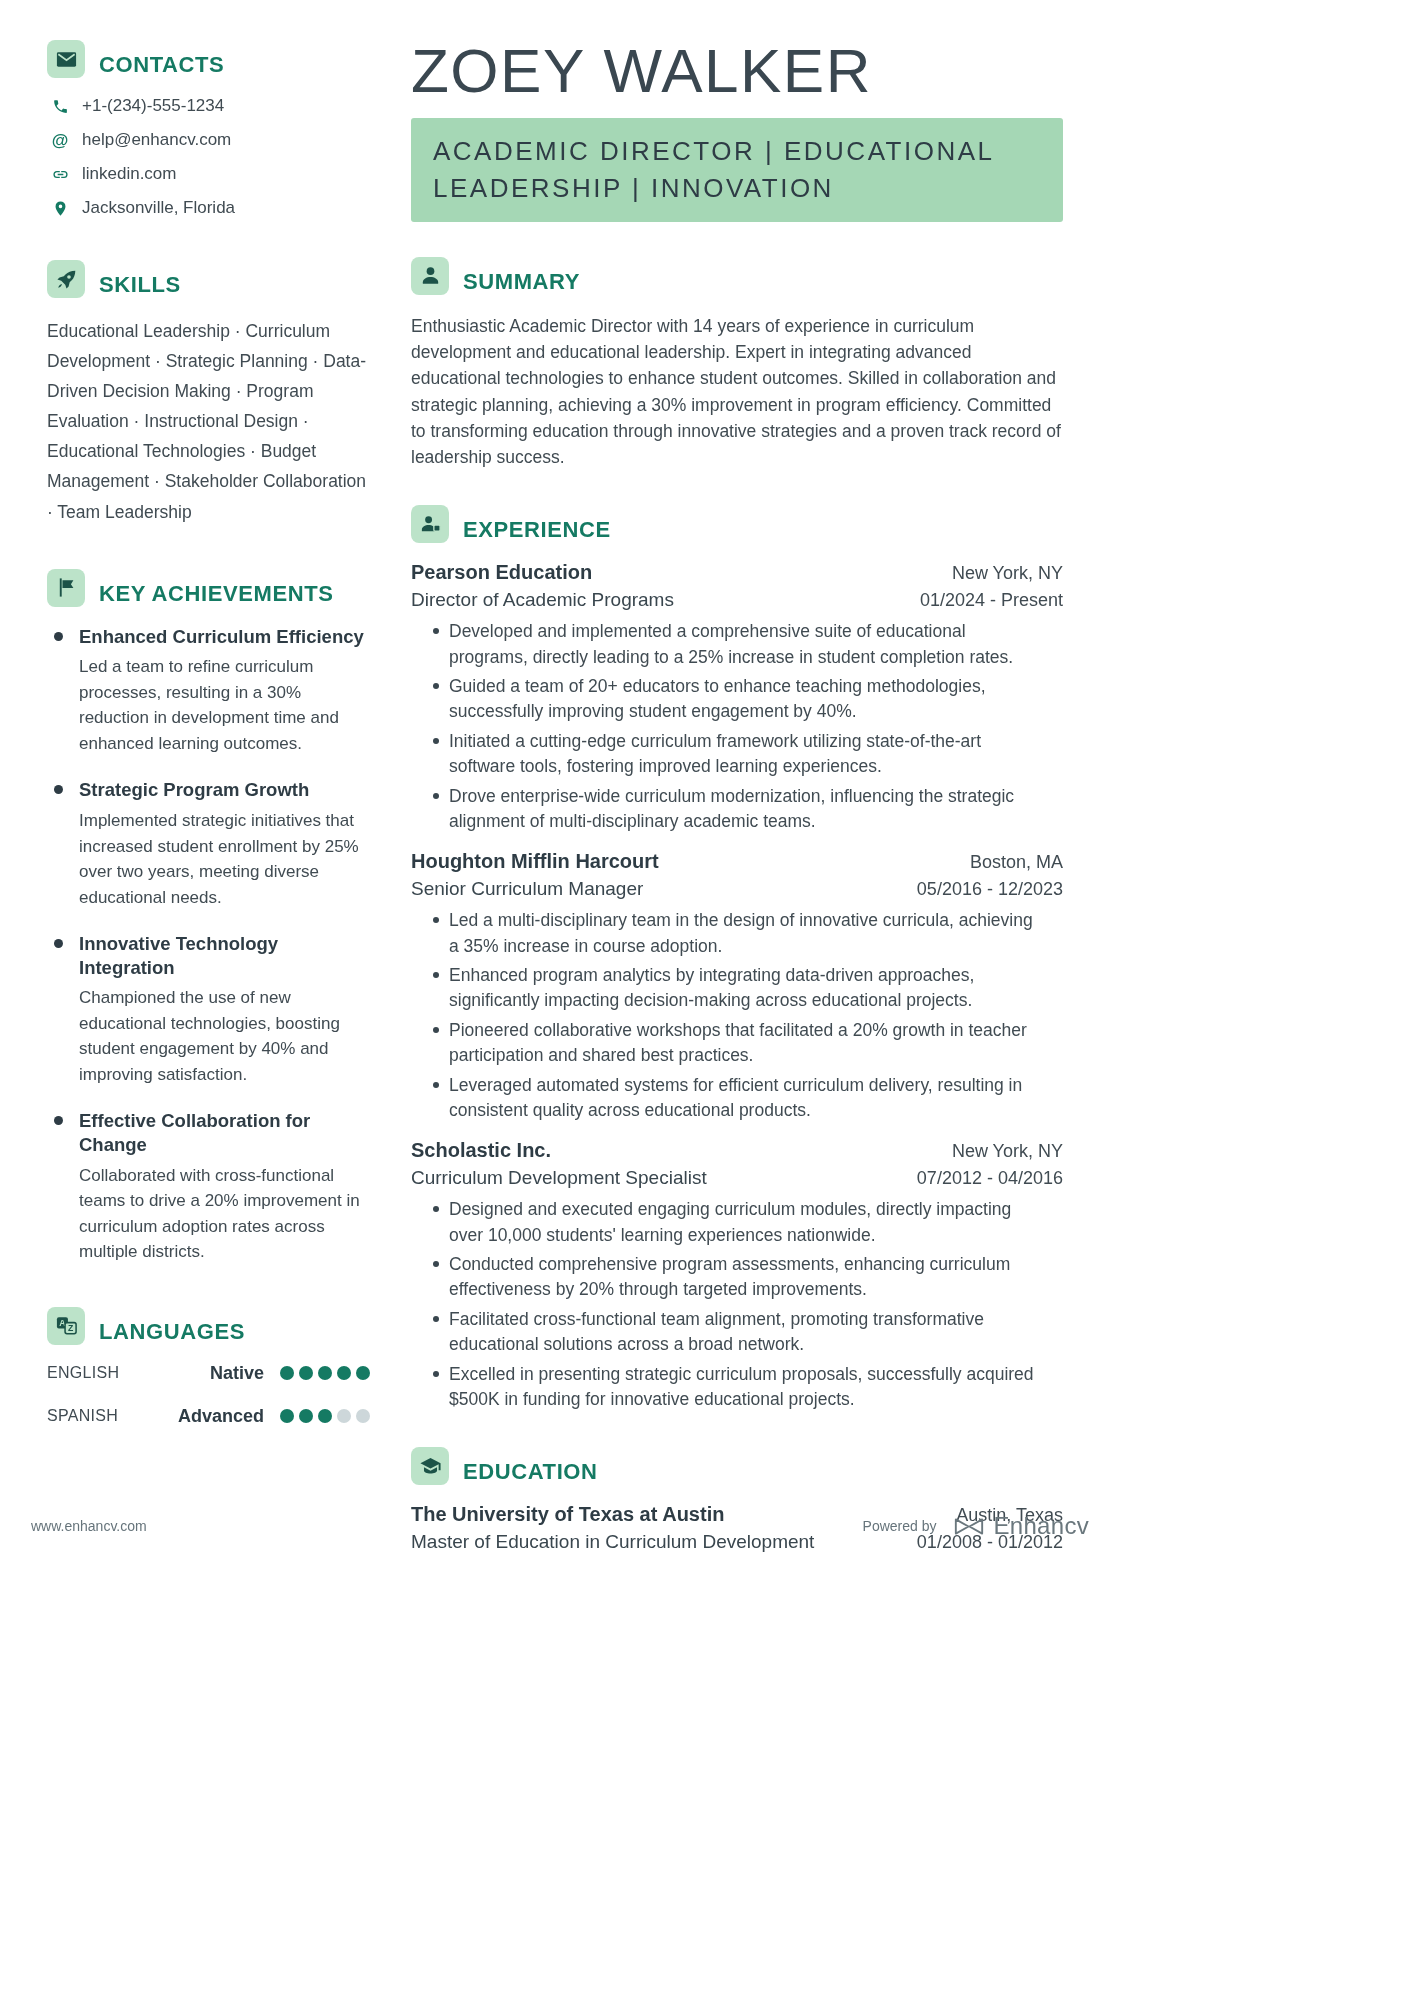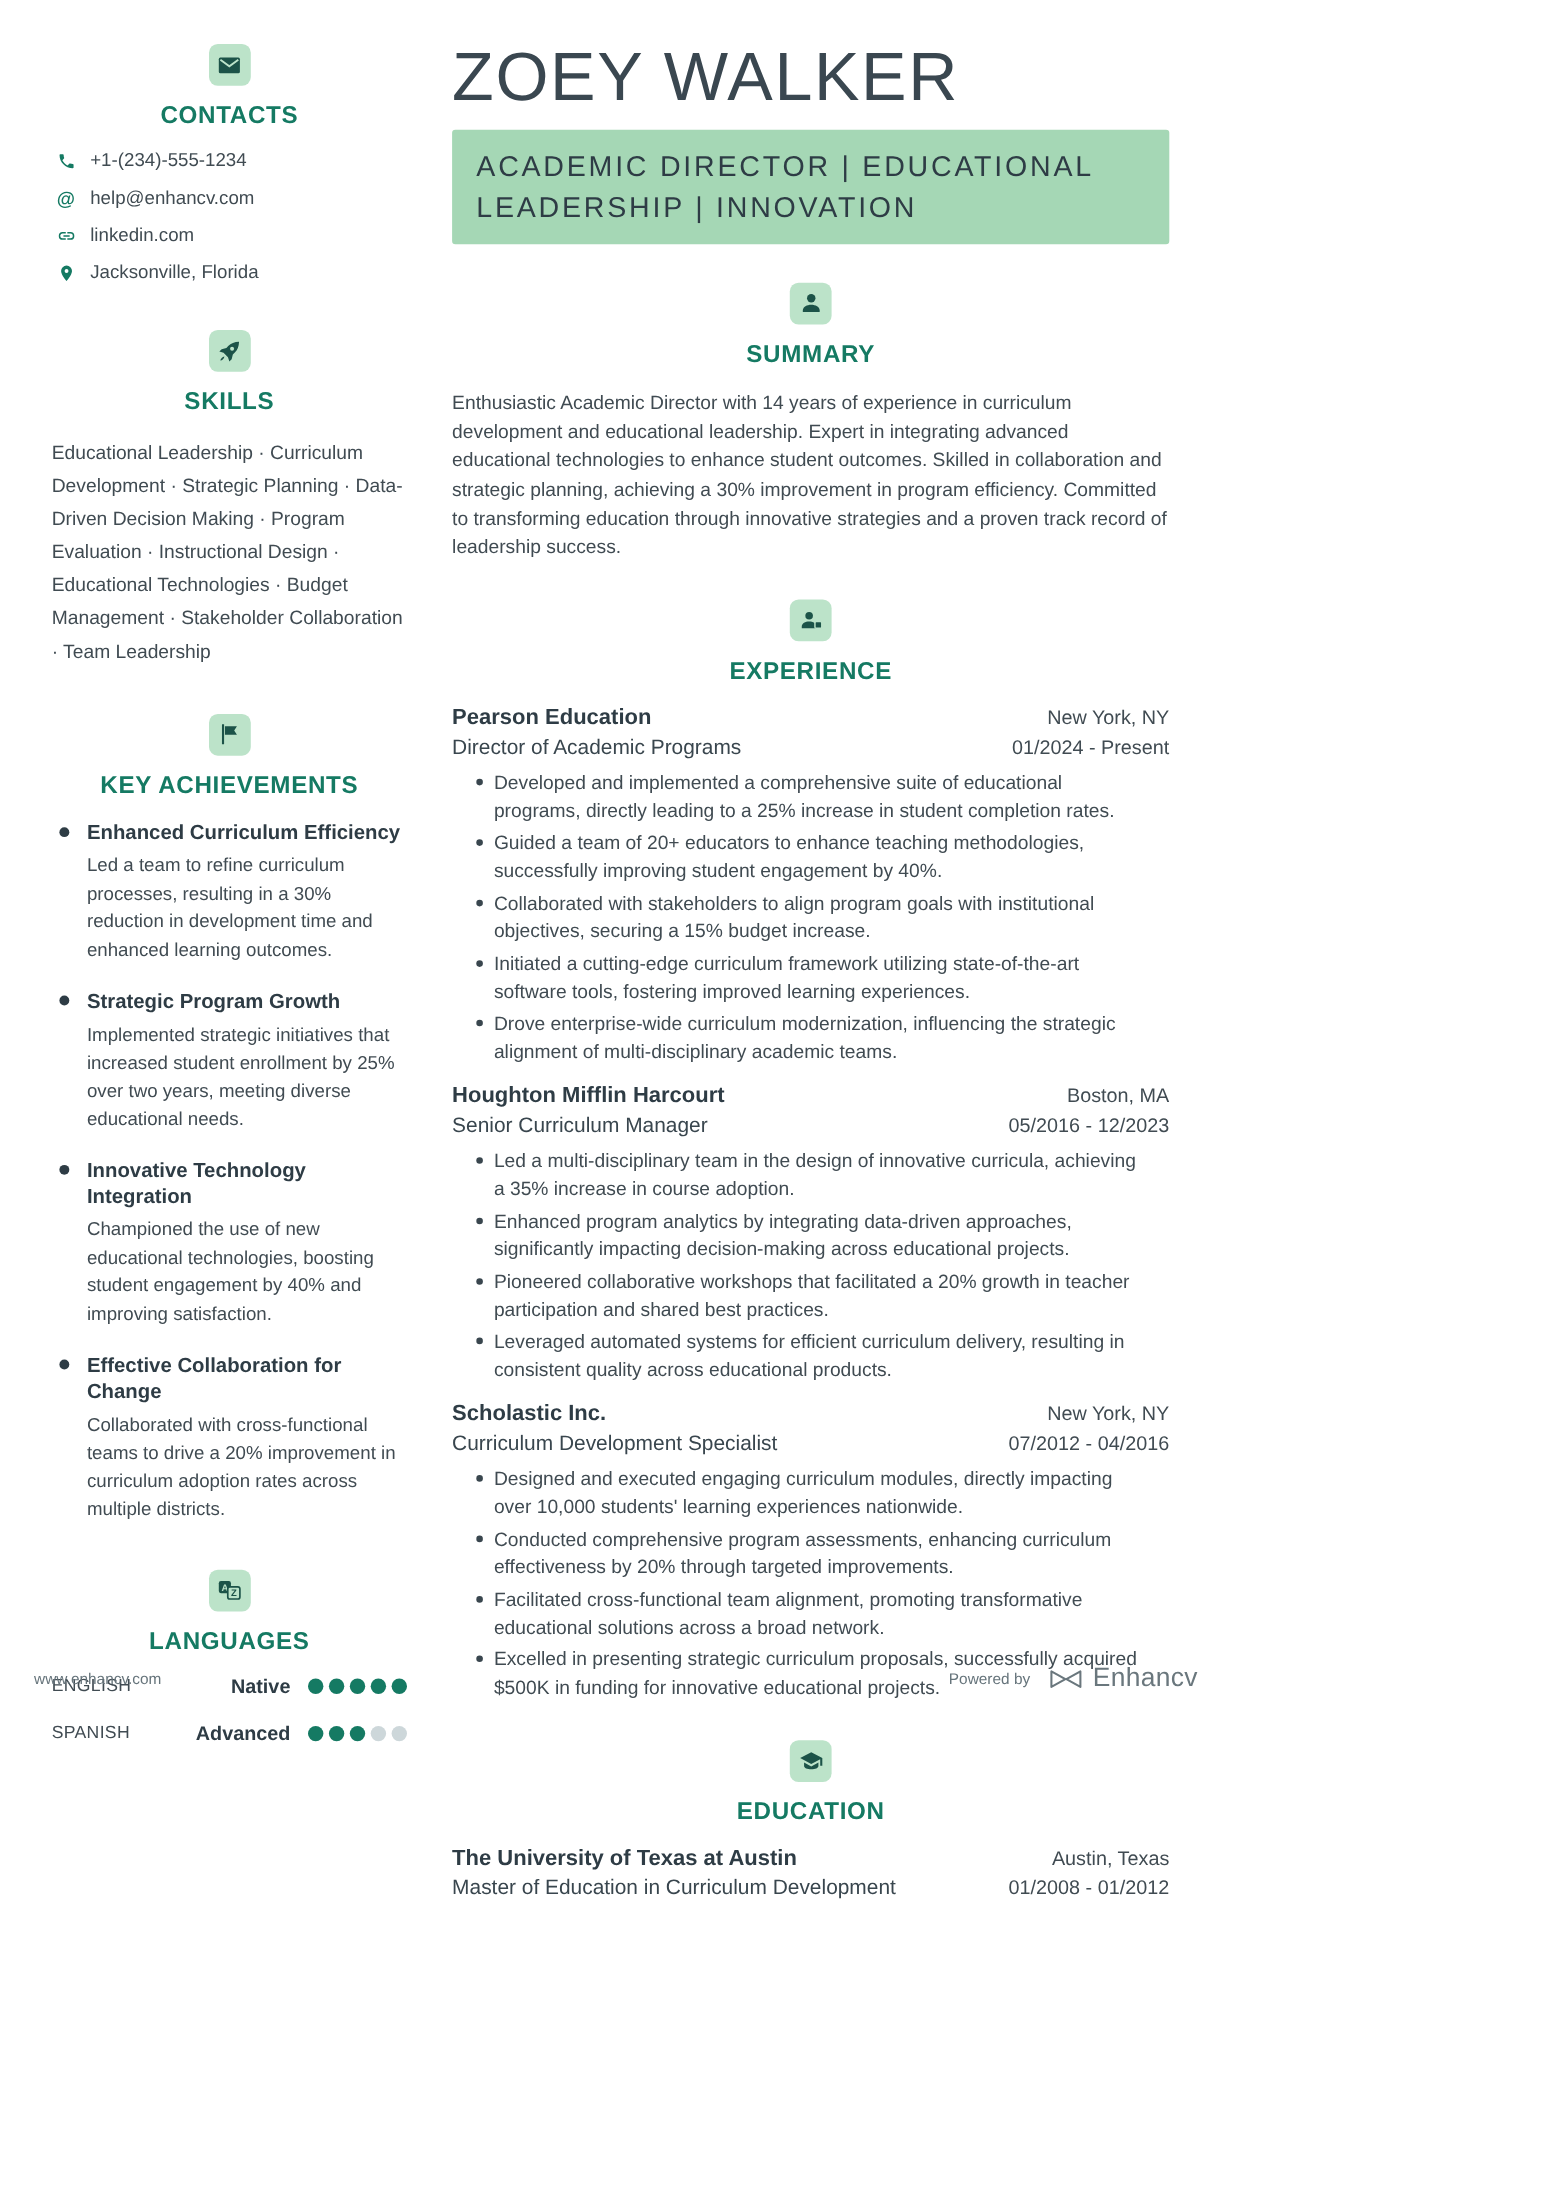--- a/index.html
+++ b/index.html
@@ -13,21 +13,21 @@
     --muted:#66747B;
   }
   *{box-sizing:border-box;}
   body{margin:0;background:#ffffff;font-family:"Liberation Sans",sans-serif;}
   .page{position:relative;width:1410px;height:1995px;background:#ffffff;overflow:hidden;}
   .layout{position:absolute;left:47px;top:40px;width:1016px;display:flex;gap:41px;}
   .sidebar{width:323px;min-width:323px;}
   .main{width:652px;}
 
   
-  .sec-head{display:flex;align-items:center;gap:14px;margin:0 0 18px;flex-direction:column;}
+  .sec-head{display:flex;align-items:flex-end;gap:14px;margin:0 0 18px;}
   .badge{width:38px;height:38px;border-radius:8px;background:var(--badge-bg);color:var(--glyph);display:flex;align-items:center;justify-content:center;flex:0 0 auto;}
   .badge svg{width:23px;height:23px;display:block;}
   .sec-title{font-size:22px;font-weight:bold;color:var(--teal);letter-spacing:.6px;margin:0;}
 
   
   .contacts{list-style:none;margin:0;padding:0 0 0 4px;}
   .contacts li{display:flex;align-items:center;gap:13px;margin-bottom:14px;font-size:17px;color:var(--text);}
   .cicon{width:18px;height:18px;color:var(--teal);display:inline-flex;align-items:center;justify-content:center;flex:0 0 auto;}
   .cicon svg{width:17px;height:17px;display:block;}
   .cicon.at{font-weight:bold;font-size:17px;line-height:1;}
@@ -254,21 +254,20 @@
               <div class="entry-row2">
                 <span class="pos">Director of Academic Programs</span>
                 <span class="dates">01/2024 - Present</span>
               </div>
               <ul class="bullets">
 
                   <li><span>Developed and implemented a comprehensive suite of educational programs, directly leading to a 25% increase in student completion rates.</span></li>
 
                   <li><span>Guided a team of 20+ educators to enhance teaching methodologies, successfully improving student engagement by 40%.</span></li>
 
-                  <li><span>Collaborated with stakeholders to align program goals with institutional objectives, securing a 15% budget increase.</span></li>
 
                   <li><span>Initiated a cutting-edge curriculum framework utilizing state-of-the-art software tools, fostering improved learning experiences.</span></li>
 
                   <li><span>Drove enterprise-wide curriculum modernization, influencing the strategic alignment of multi-disciplinary academic teams.</span></li>
                 </ul>
             </article>
 
             <article class="job">
               <div class="entry-row">
                 <h3 class="company">Houghton Mifflin Harcourt</h3>

